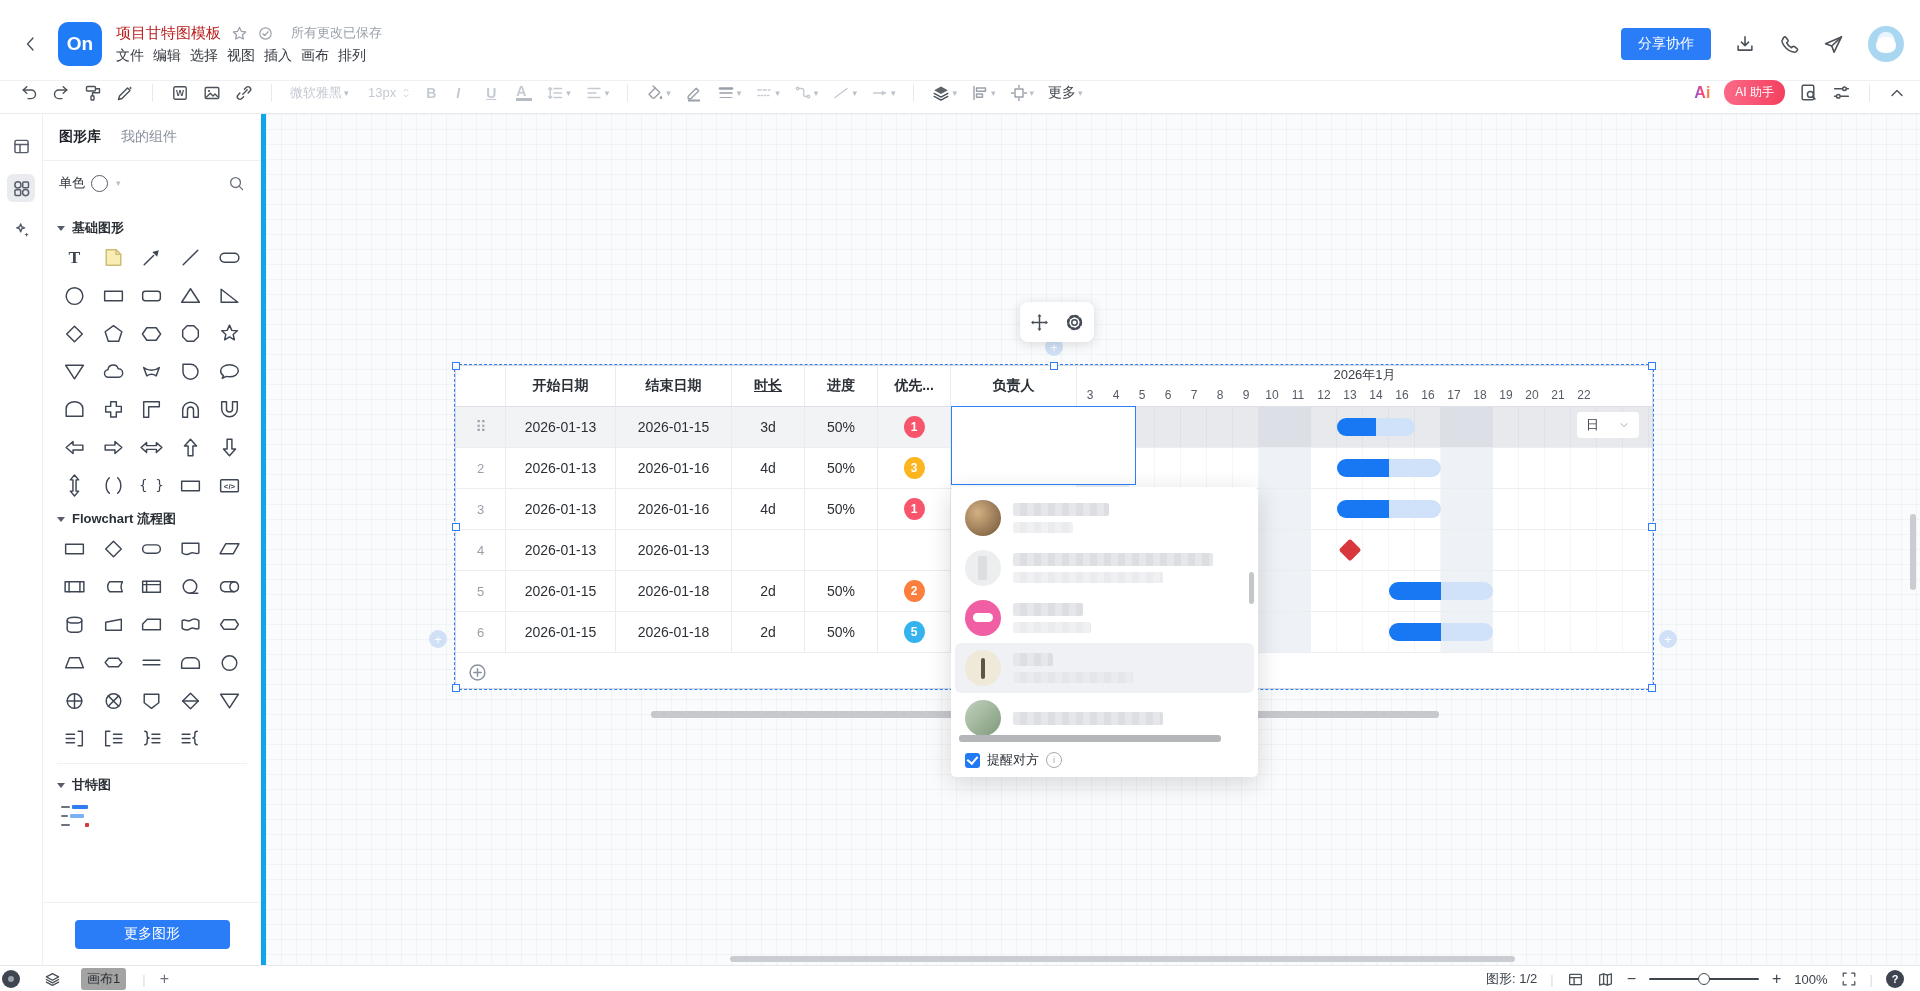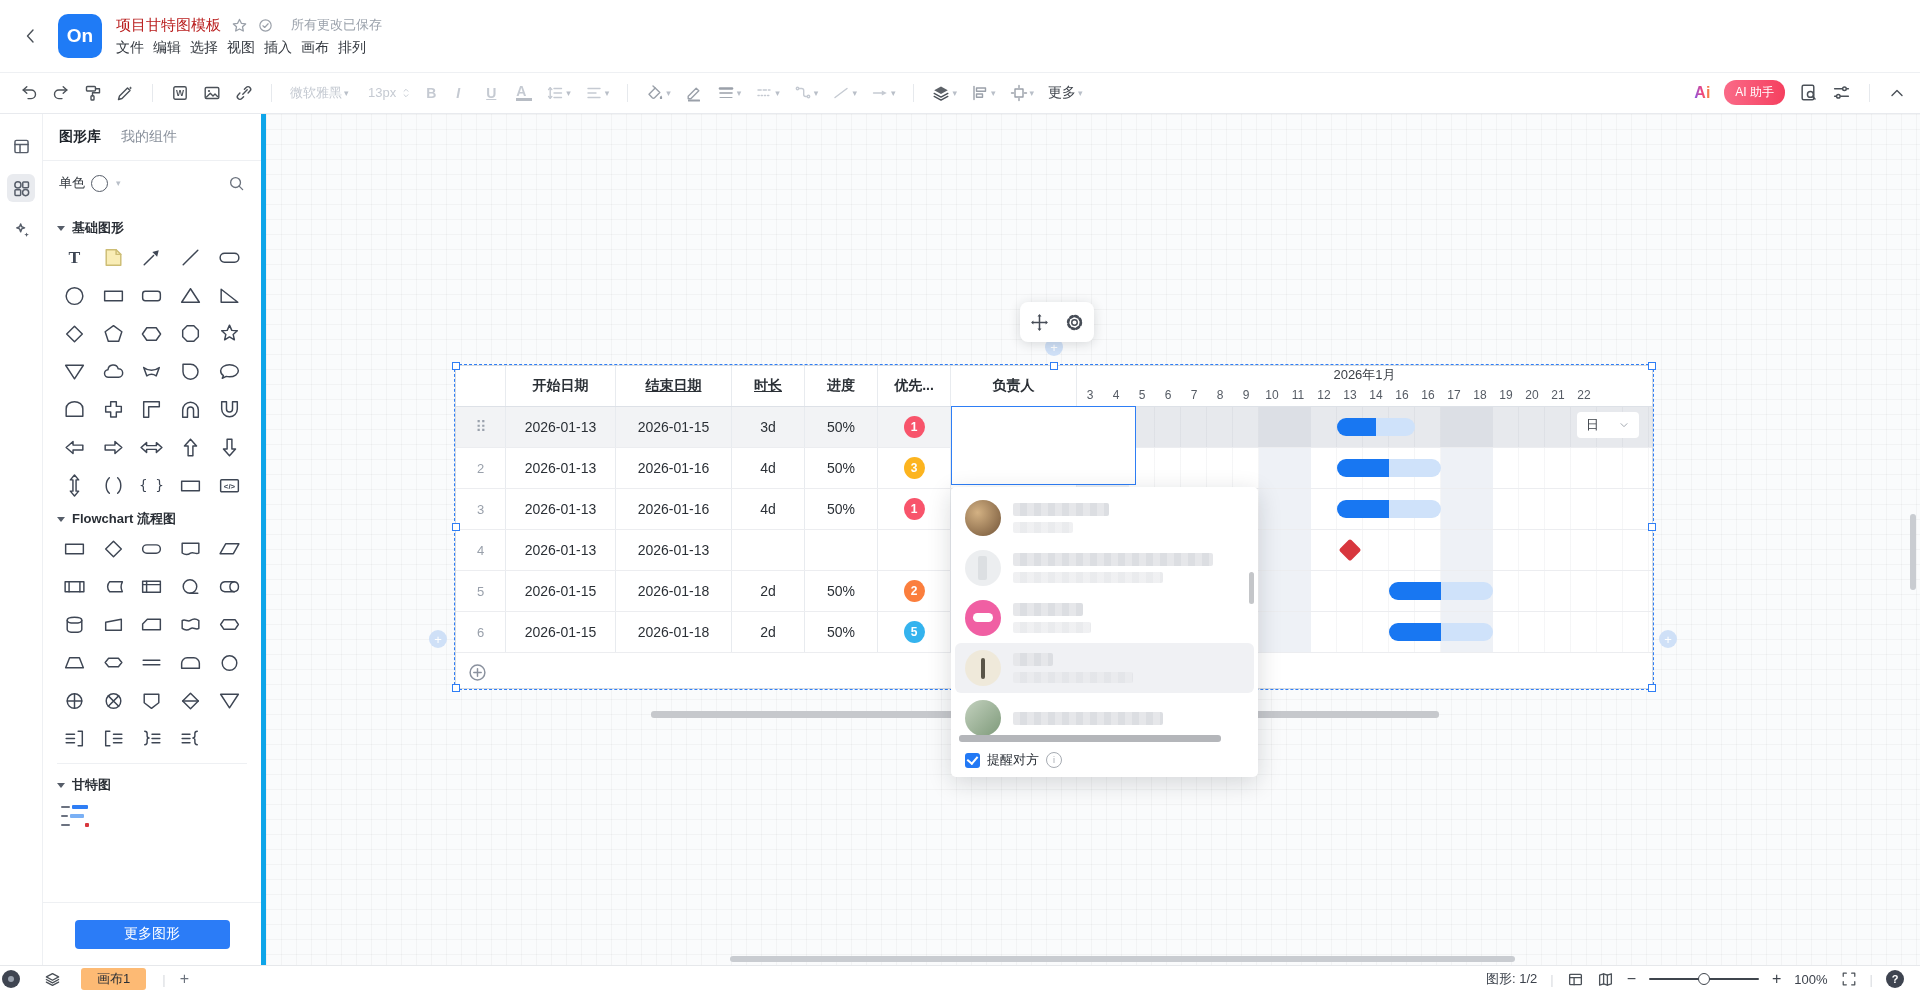--- a/index.html
+++ b/index.html
@@ -6,21 +6,21 @@
   #app{position:relative;width:1920px;height:991px;overflow:hidden;background:#fff;color:#3c424c;font-size:13px;}
   svg{display:block}
   .ic{color:#4b5158}
   .ic svg{stroke:currentColor;fill:none;stroke-width:1.4;stroke-linecap:round;stroke-linejoin:round}
   .dis{color:#c5cad2}
   .mid{color:#9aa0a9}
   .crt{font-size:9px;color:#b9bfc8;margin-left:2px}
   .vsep{width:1px;height:18px;background:#e6e9ed;margin:0 4px}
 
   
-  .header{position:absolute;left:0;top:0;width:1920px;height:72px;border-bottom:1px solid #eef0f3;display:flex;align-items:center;}
+  .header{position:absolute;left:0;top:8px;width:1920px;height:72px;border-bottom:1px solid #eef0f3;display:flex;align-items:center;}
   .back{margin-left:18px;width:26px;height:26px;display:flex;align-items:center;justify-content:center;color:#4b5158;cursor:pointer}
   .logo{width:44px;height:44px;border-radius:10px;background:#1f7bf6;color:#fff;font-weight:bold;font-size:19px;display:flex;align-items:center;justify-content:center;margin-left:14px;}
   .titleblock{margin-left:14px;display:flex;flex-direction:column;gap:4px}
   .title-row{display:flex;align-items:center;gap:10px}
   .doc-title{font-size:15px;color:#b91c1c;font-weight:400}
   .saved{display:flex;align-items:center;gap:18px;color:#9aa1ab;font-size:13px}
   .menu-bar{display:flex;gap:9px;font-size:14px;color:#33383f}
   .menu-item{cursor:pointer}
   .hdr-right{position:absolute;right:16px;top:0;height:72px;display:flex;align-items:center;gap:24px}
   .share-btn{background:#2b7cf7;color:#fff;font-size:14px;border-radius:4px;padding:7px 17px;cursor:pointer}
@@ -119,21 +119,21 @@
   .dd-remind{height:34px;display:flex;align-items:center;gap:7px;padding:0 14px}
   .checkbox{width:15px;height:15px;background:#2279f5;border-radius:3px;position:relative;cursor:pointer}
   .checkbox::after{content:"";position:absolute;left:4px;top:1.5px;width:5px;height:8px;border:solid #fff;border-width:0 2px 2px 0;transform:rotate(40deg)}
   .remind-label{font-size:13px;color:#2a2f36}
   .info-i{width:14px;height:14px;border-radius:50%;border:1px solid #a6abb2;color:#a6abb2;font-size:9px;display:flex;align-items:center;justify-content:center}
 
   
   .statusbar{position:absolute;left:0;top:965px;width:1920px;height:26px;border-top:1px solid #e6e8eb;background:#fff;display:flex;align-items:center;font-size:13px;color:#3c424c}
   .corner-widget{width:18px;height:18px;border-radius:50%;background:#3f4551;margin-left:2px;position:relative}
   .corner-widget::after{content:"";position:absolute;left:6px;top:6px;width:6px;height:6px;border-radius:50%;background:#9aa2ae}
-  .canvas-tab{background:#fdba74;border-radius:3px;padding:2px 16px;color:#2a2f36;cursor:pointer}
+  .canvas-tab{background:#a3a3a3;border-radius:3px;padding:2px 6px;color:#2a2f36;cursor:pointer}
   .sb-right{margin-left:auto;display:flex;align-items:center;gap:13px;padding-right:16px}
   .zoom-track{position:relative;width:110px;height:2px;background:#3f454d;border-radius:1px;cursor:pointer}
   .zoom-knob{position:absolute;left:49px;top:-5px;width:12px;height:12px;background:#fff;border:1.6px solid #3f454d;border-radius:50%;box-sizing:border-box}
   .pm{font-size:16px;color:#3f454d;cursor:pointer;line-height:1}
   .help-circle{width:18px;height:18px;border-radius:50%;background:#3e4450;color:#fff;font-size:11px;font-weight:bold;display:flex;align-items:center;justify-content:center;cursor:pointer}
 </style>
 </head>
 <body>
 
 <div id="app">
@@ -165,20 +165,40 @@
       </div>
       <div class="menu-bar">
           <span class="menu-item">文件</span>
           <span class="menu-item">编辑</span>
           <span class="menu-item">选择</span>
           <span class="menu-item">视图</span>
           <span class="menu-item">插入</span>
           <span class="menu-item">画布</span>
           <span class="menu-item">排列</span>
         </div>
+    </div>
+    <div class="hdr-right">
+      <span class="share-btn">分享协作</span>
+      <span class="ic">
+          <svg width="20" height="20" viewBox="0 0 18 18">
+            <path d="M9 2.5v8M5.8 7.3L9 10.5l3.2-3.2M2.8 10.8v3.7h12.4v-3.7"></path>
+          </svg>
+        </span>
+      <span class="ic">
+          <svg width="20" height="20" viewBox="0 0 18 18">
+            <path d="M4.4 2.9c.5-.5 1.3-.4 1.7.1l1.9 2.4c.4.5.3 1.1-.1 1.6l-1 1c.7 1.4 3 3.7 4.4 4.4l1-1c.4-.4 1.1-.5 1.6-.1l2.4 1.9c.5.4.6 1.2.1 1.7l-1.1 1.1c-.8.8-5.3.3-8.8-3.2S2.2 6.2 3 5.4z"></path>
+          </svg>
+        </span>
+      <span class="ic">
+          <svg width="21" height="21" viewBox="0 0 18 18">
+            <path d="M15.8 2.5L2.2 8.3l5.3 2 2 5.2z"></path>
+            <path d="M7.5 10.3l8.3-7.8"></path>
+          </svg>
+        </span>
+      <span class="avatar-user"></span>
     </div>
   </div>
 
   <div class="toolbar">
     <span class="tbtn ic">
         <svg width="18" height="18" viewBox="0 0 18 18">
           <path d="M6.8 2.8L3.2 6l3.6 3.2"></path>
           <path d="M3.2 6h8a4.3 4.3 0 0 1 0 8.6H8"></path>
         </svg>
       </span>
@@ -775,21 +795,21 @@
               <circle cx="9" cy="9" r="2.6"></circle>
               <circle cx="9" cy="9" r="6" stroke-width="2.6" stroke-dasharray="2.4 2.3"></circle>
             </svg>
           </span>
       </div>
 
       <div class="gshape">
         <div class="ghead-row">
             <div class="gcell" style="width: 50px;"></div>
             <div class="gcell" style="width: 110px;">开始日期</div>
-            <div class="gcell" style="width: 116px; text-decoration: underline;">结束日期</div>
+            <div class="gcell" style="width: 116px;">结束日期</div>
             <div class="gcell" style="width: 73px; text-decoration: underline;">时长</div>
             <div class="gcell" style="width: 73px;">进度</div>
             <div class="gcell" style="width: 73px;">优先...</div>
             <div class="gcell" style="width: 126px;">负责人</div>
             <div class="tl-head" style="width: 575px;">
               <div class="tl-month">2026年1月</div>
               <div class="tl-days">
                 <span class="tl-day" style="width: 26px;">3</span>
                 <span class="tl-day" style="width: 26px;">4</span>
                 <span class="tl-day" style="width: 26px;">5</span>

